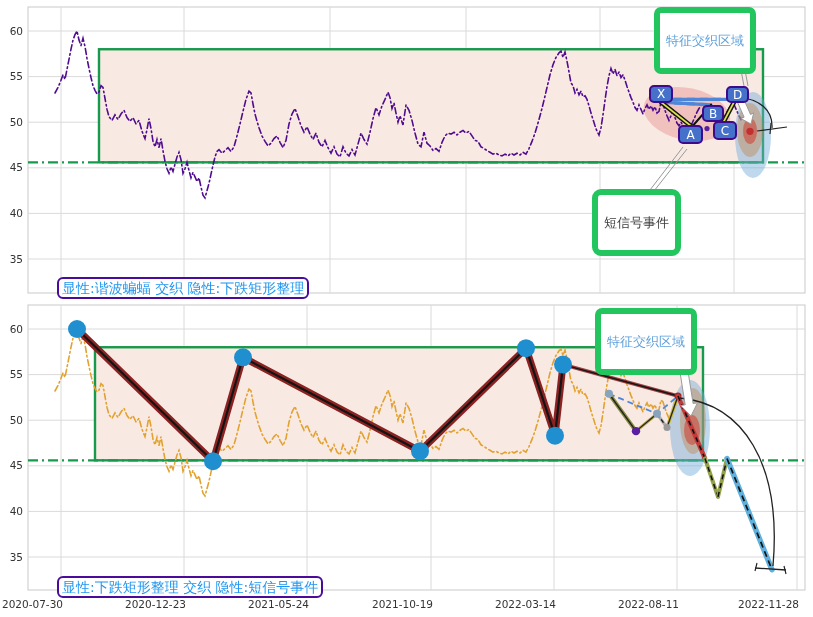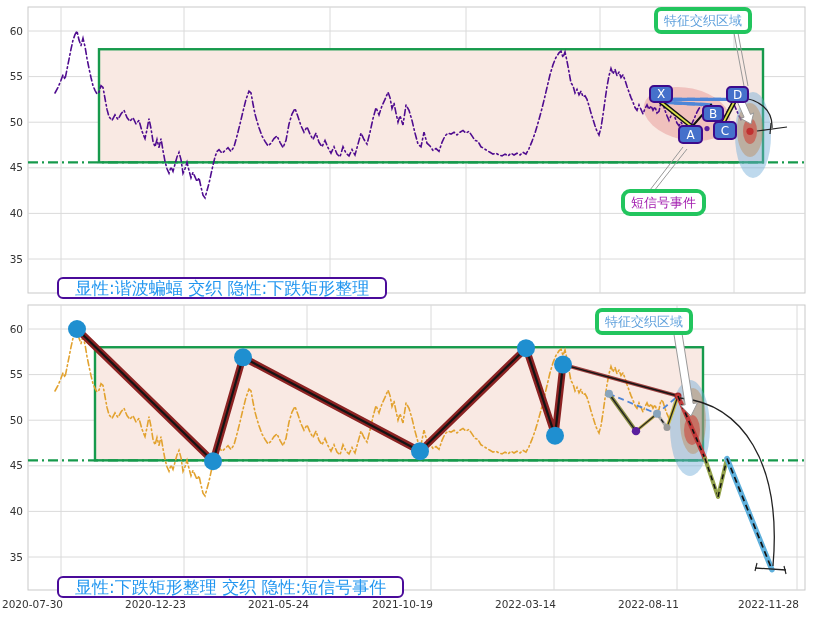--- a/index.html
+++ b/index.html
@@ -1,25 +1,25 @@
 <!DOCTYPE html>
 <html><head>
 <meta charset="utf-8">
 <style>
   html,body{margin:0;padding:0;background:#fff;}
   #fig{position:relative;width:813px;height:617px;background:#fff;overflow:hidden;
        font-family:"DejaVu Sans","Liberation Sans",sans-serif;}
   #chart{position:absolute;left:0;top:0;}
   .overlay{position:absolute;box-sizing:border-box;white-space:nowrap;}
-  .anno-box{border:4px solid #22c55e;border-radius:7px;background:#fff;
-            padding:1px 6px;font-size:13px;line-height:17px;text-align:center;}
+  .anno-box{border:6px solid #22c55e;border-radius:7px;background:#fff;
+            padding:19px 6px;font-size:13px;line-height:17px;text-align:center;}
   .anno-blue{color:#5ea0dc;}
-  .anno-red{color:#a21caf;margin-left:29px;}
+  .anno-red{color:#404040;}
   .legend-box{border:2px solid #4a0b9a;border-radius:6px;background:#fff;
-              padding:1px 16px;font-size:17px;line-height:16px;color:#2196f0;}
+              padding:1px 3px;font-size:14px;line-height:16px;color:#2196f0;}
   .letter-box{display:flex;align-items:center;justify-content:center;
               background:#4571cb;border:2px solid #3d0a8c;border-radius:5px;
               color:#fff;font-size:12px;line-height:1;}
 </style>
 </head>
 <body>
 
 <div id="fig">
   <svg id="chart" width="813" height="617">
       <rect x="28" y="7" width="777" height="286" fill="#fff" stroke="#c9c9c9" stroke-width="1"></rect>

